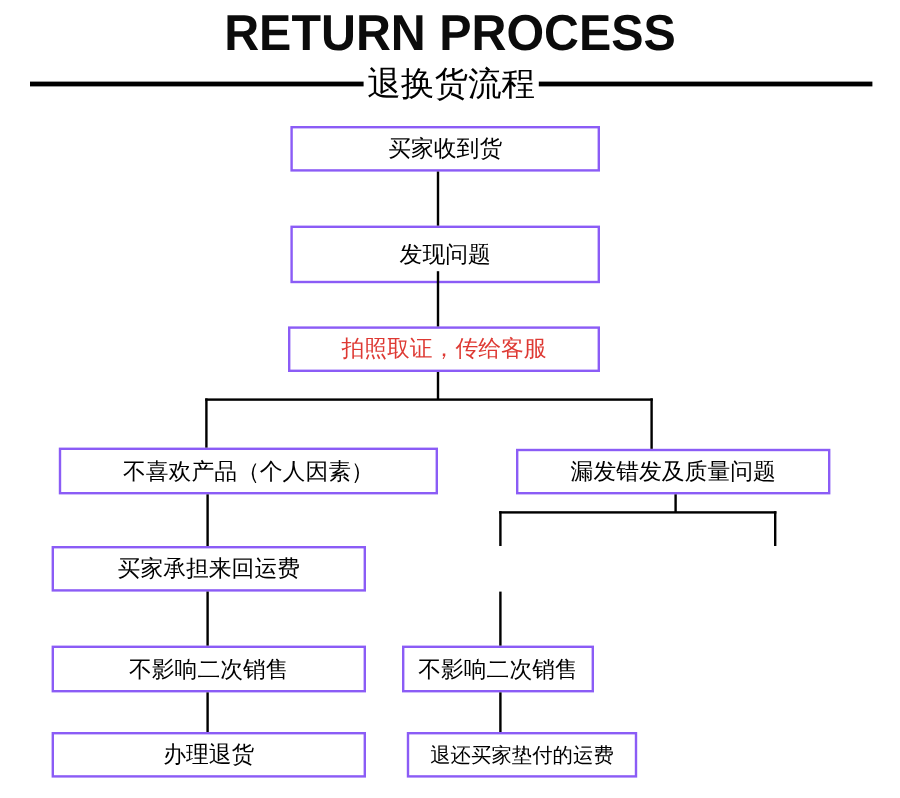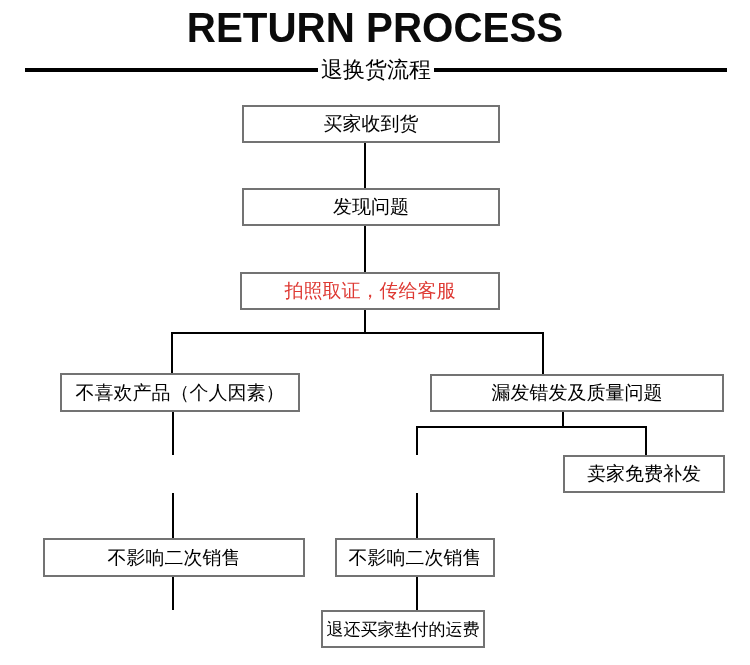--- a/index.html
+++ b/index.html
@@ -13,24 +13,24 @@
     position:absolute;left:0;top:4px;width:100%;text-align:center;
     font-size:42px;line-height:48px;font-weight:900;color:#0b0b0b;
     letter-spacing:0px;transform:scaleX(.96);transform-origin:center;
   }
   .subtitle-row{
     position:absolute;left:25px;right:23px;top:55px;height:30px;
     display:flex;align-items:center;
   }
   .rule{flex:1;height:4px;background:#000;}
   .subtitle-text{
-    padding:0 3px;font-size:22px;line-height:30px;color:#000;white-space:nowrap;
+    padding:0 3px;font-size:28px;line-height:30px;color:#000;white-space:nowrap;
   }
   .node{
-    position:absolute;box-sizing:border-box;border:2px solid #737373;background:#fff;
+    position:absolute;box-sizing:border-box;border:2px solid #8b5cf6;background:#fff;
     display:flex;align-items:center;justify-content:center;
     font-size:19px;color:#000;white-space:nowrap;overflow:hidden;
   }
   .node.red{color:var(--accent-red,#de3933);text-align:center;}
   .node.small{font-size:17px;}
   .vl,.hl{position:absolute;background:#000;}
   .vl{width:2px;}
   .hl{height:2px;}
 </style>
 </head>
@@ -40,38 +40,39 @@
 
   <div class="title">RETURN PROCESS</div>
   <div class="subtitle-row">
     <span class="rule"></span>
     <span class="subtitle-text">退换货流程</span>
     <span class="rule"></span>
   </div>
 
   <div class="node" style="left:242px;top:105px;width:258px;height:38px">买家收到货</div>
 
-  <div class="node" style="left:242px;top:188px;width:258px;height:38px">发现问题</div>
+  <div class="node" style="left:242px;top:188px;width:258px;height:48px">发现问题</div>
 
   <div class="node red" style="left:240px;top:272px;width:260px;height:38px">拍照取证，传给客服</div>
 
-  <div class="node" style="left:60px;top:373px;width:240px;height:39px">不喜欢产品（个人因素）</div>
+  <div class="node" style="left:49px;top:373px;width:316px;height:39px">不喜欢产品（个人因素）</div>
 
-  <div class="node" style="left:430px;top:374px;width:294px;height:38px">漏发错发及质量问题</div>
+  <div class="node" style="left:430px;top:374px;width:262px;height:38px">漏发错发及质量问题</div>
+
+  <div class="node" style="left:43px;top:455px;width:262px;height:38px">买家承担来回运费</div>
 
 
-
-  <div class="node" style="left:563px;top:455px;width:162px;height:38px">卖家免费补发</div>
 
   <div class="node" style="left:43px;top:538px;width:262px;height:39px">不影响二次销售</div>
 
   <div class="node" style="left:335px;top:538px;width:160px;height:39px">不影响二次销售</div>
 
+  <div class="node" style="left:43px;top:610px;width:262px;height:38px">办理退货</div>
 
-  <div class="node small" style="left:321px;top:610px;width:164px;height:38px">退还买家垫付的运费</div>
+  <div class="node small" style="left:339px;top:610px;width:192px;height:38px">退还买家垫付的运费</div>
 
   <div class="vl" style="left:364px;top:143px;height:45px"></div>
   <div class="vl" style="left:364px;top:226px;height:46px"></div>
   <div class="vl" style="left:364px;top:310px;height:23px"></div>
   <div class="hl" style="left:171px;top:332px;width:373px"></div>
   <div class="vl" style="left:171px;top:332px;height:41px"></div>
   <div class="vl" style="left:542px;top:332px;height:42px"></div>
   <div class="vl" style="left:172px;top:412px;height:43px"></div>
   <div class="vl" style="left:562px;top:412px;height:15px"></div>
   <div class="hl" style="left:416px;top:426px;width:231px"></div>

